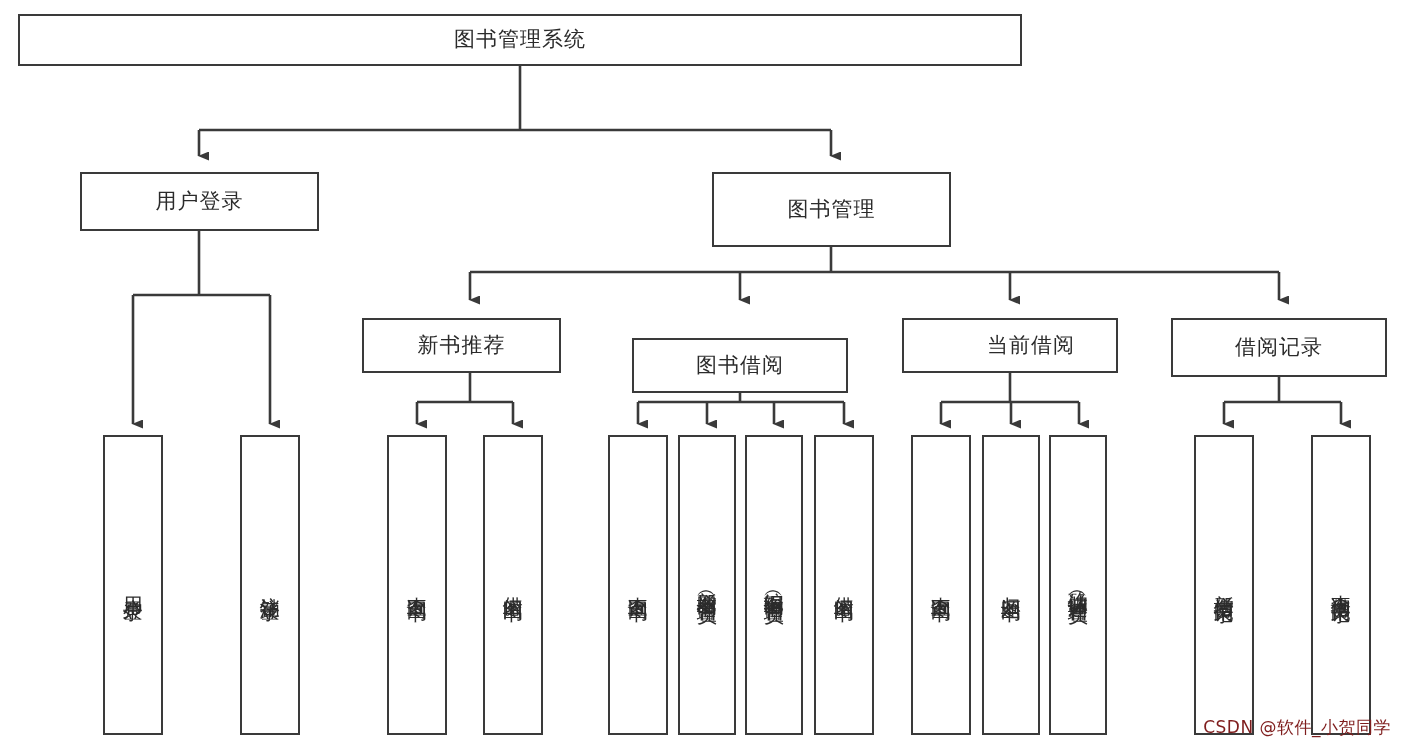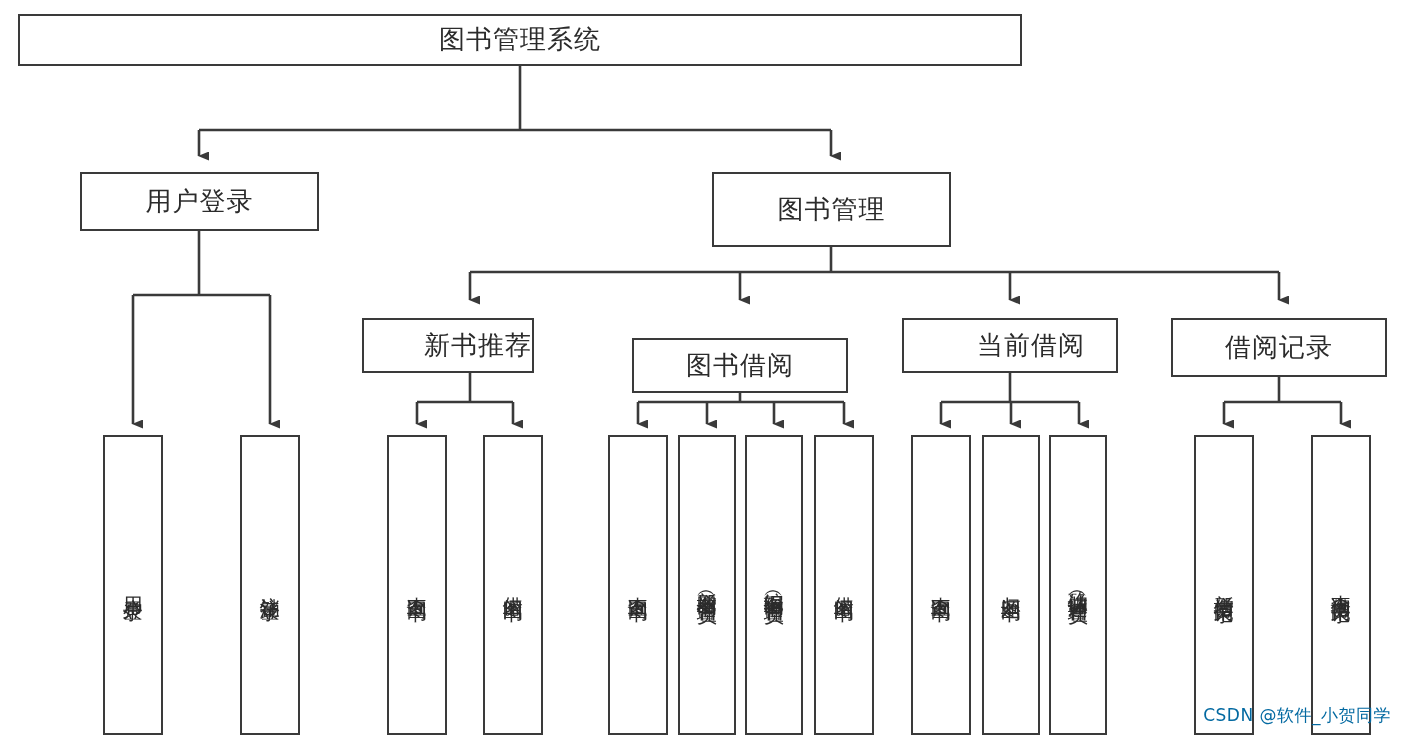--- a/index.html
+++ b/index.html
@@ -21,44 +21,44 @@
     position:absolute;
     box-sizing:border-box;
     background:#ffffff;
     border:2px solid #3a3a3a;
     display:flex;
     align-items:center;
     justify-content:center;
     color:#2b2b2b;
   }
   .node.horiz{
-    font-size:26px;
+    font-size:21px;
     letter-spacing:1px;
     line-height:1.2;
   }
   .node.vert{
     writing-mode:vertical-rl;
     text-orientation:upright;
     font-size:20px;
     line-height:1.22;
     letter-spacing:2px;
     padding-top:4px;
     padding-bottom:4px;
     white-space:nowrap;
   }
   .node.vert .vlabel{
     writing-mode:vertical-rl;
     text-orientation:upright;
     display:block;
   }
   .watermark{
     position:absolute;
-    right:14px;bottom:20px;
+    right:14px;bottom:8px;
     font-size:17px;
-    color:#0369a1;
+    color:#7f1d1d;
     letter-spacing:0.5px;
     user-select:none;
     white-space:nowrap;
   }
 </style>
 </head>
 <body>
 
 <div id="diagram-root">
 
@@ -116,21 +116,21 @@
     <span>图书管理系统</span>
   </div>
 
   <div class="node horiz" style="left:80px;top:172px;width:239px;height:59px;">
     <span>用户登录</span>
   </div>
   <div class="node horiz" style="left:712px;top:172px;width:239px;height:75px;">
     <span>图书管理</span>
   </div>
 
-  <div class="node horiz" style="left:362px;top:318px;width:172px;height:55px;justify-content:flex-end;">
+  <div class="node horiz" style="left:362px;top:318px;width:199px;height:55px;">
     <span>新书推荐</span>
   </div>
   <div class="node horiz" style="left:632px;top:318px;width:216px;height:55px;margin-top:20px;">
     <span>图书借阅</span>
   </div>
   <div class="node horiz" style="left:902px;top:318px;width:216px;height:55px;padding-left:42px;">
     <span>当前借阅</span>
   </div>
   <div class="node horiz" style="left:1171px;top:318px;width:216px;height:59px;">
     <span>借阅记录</span>

